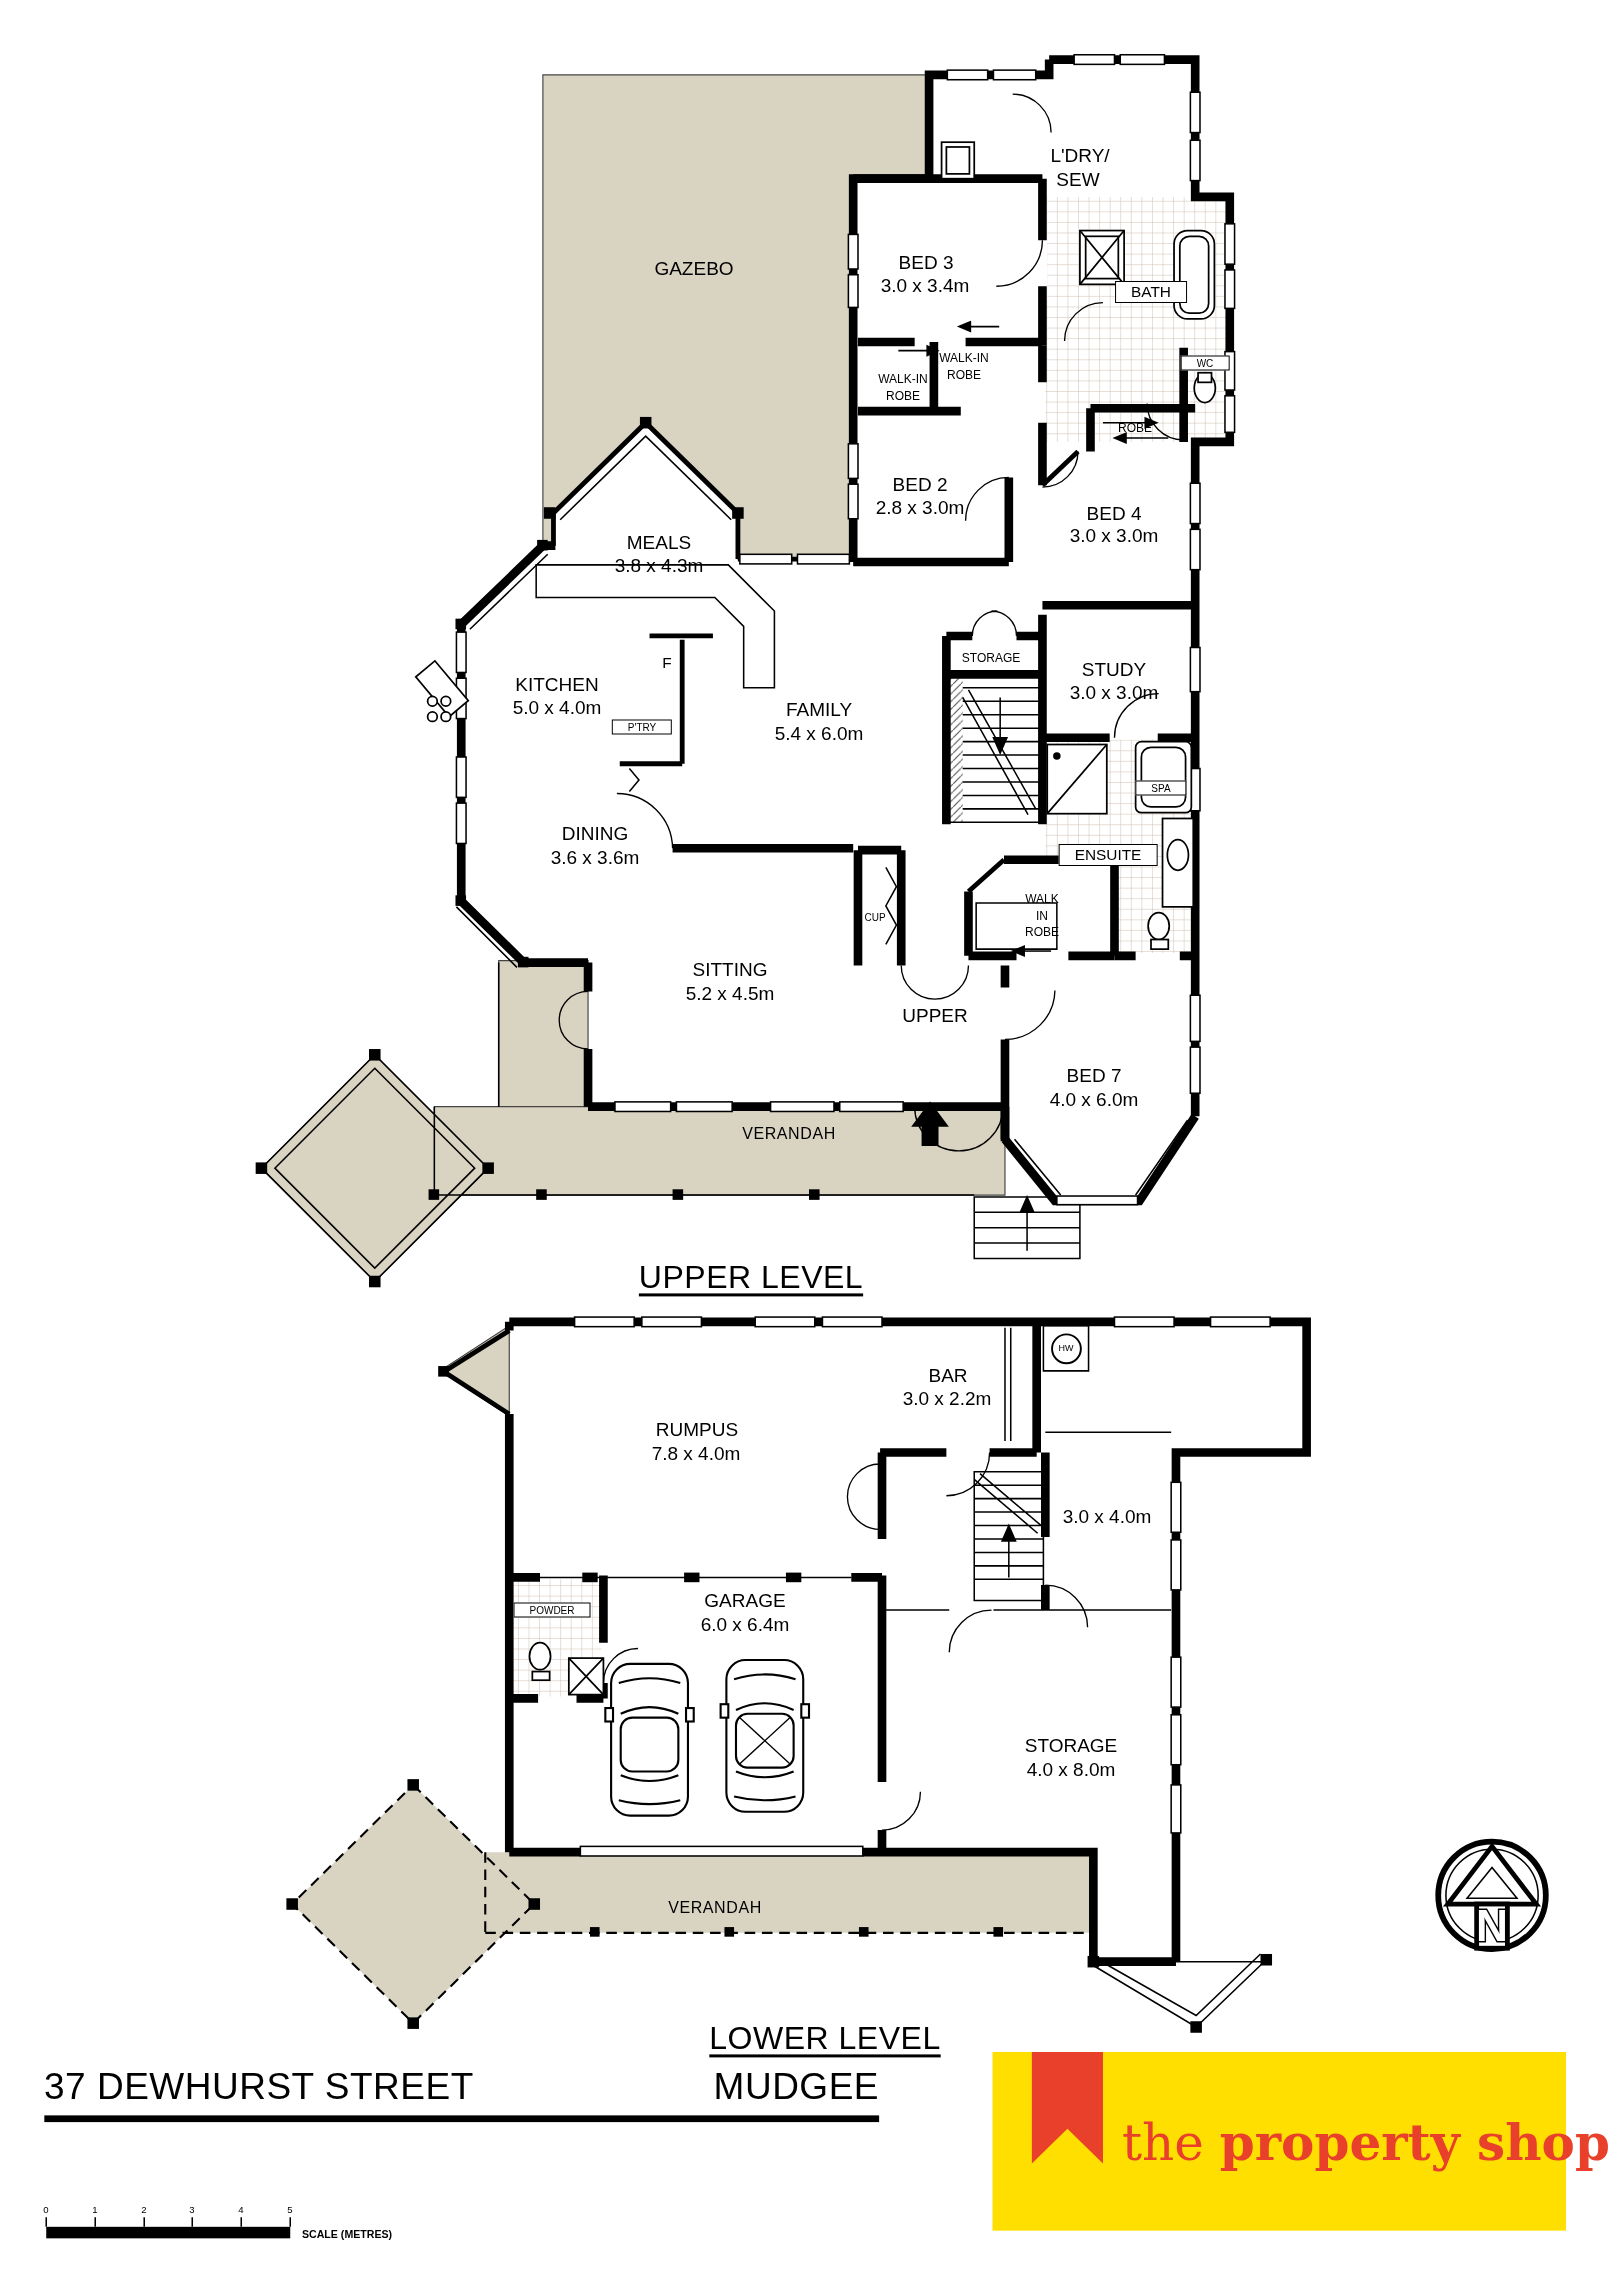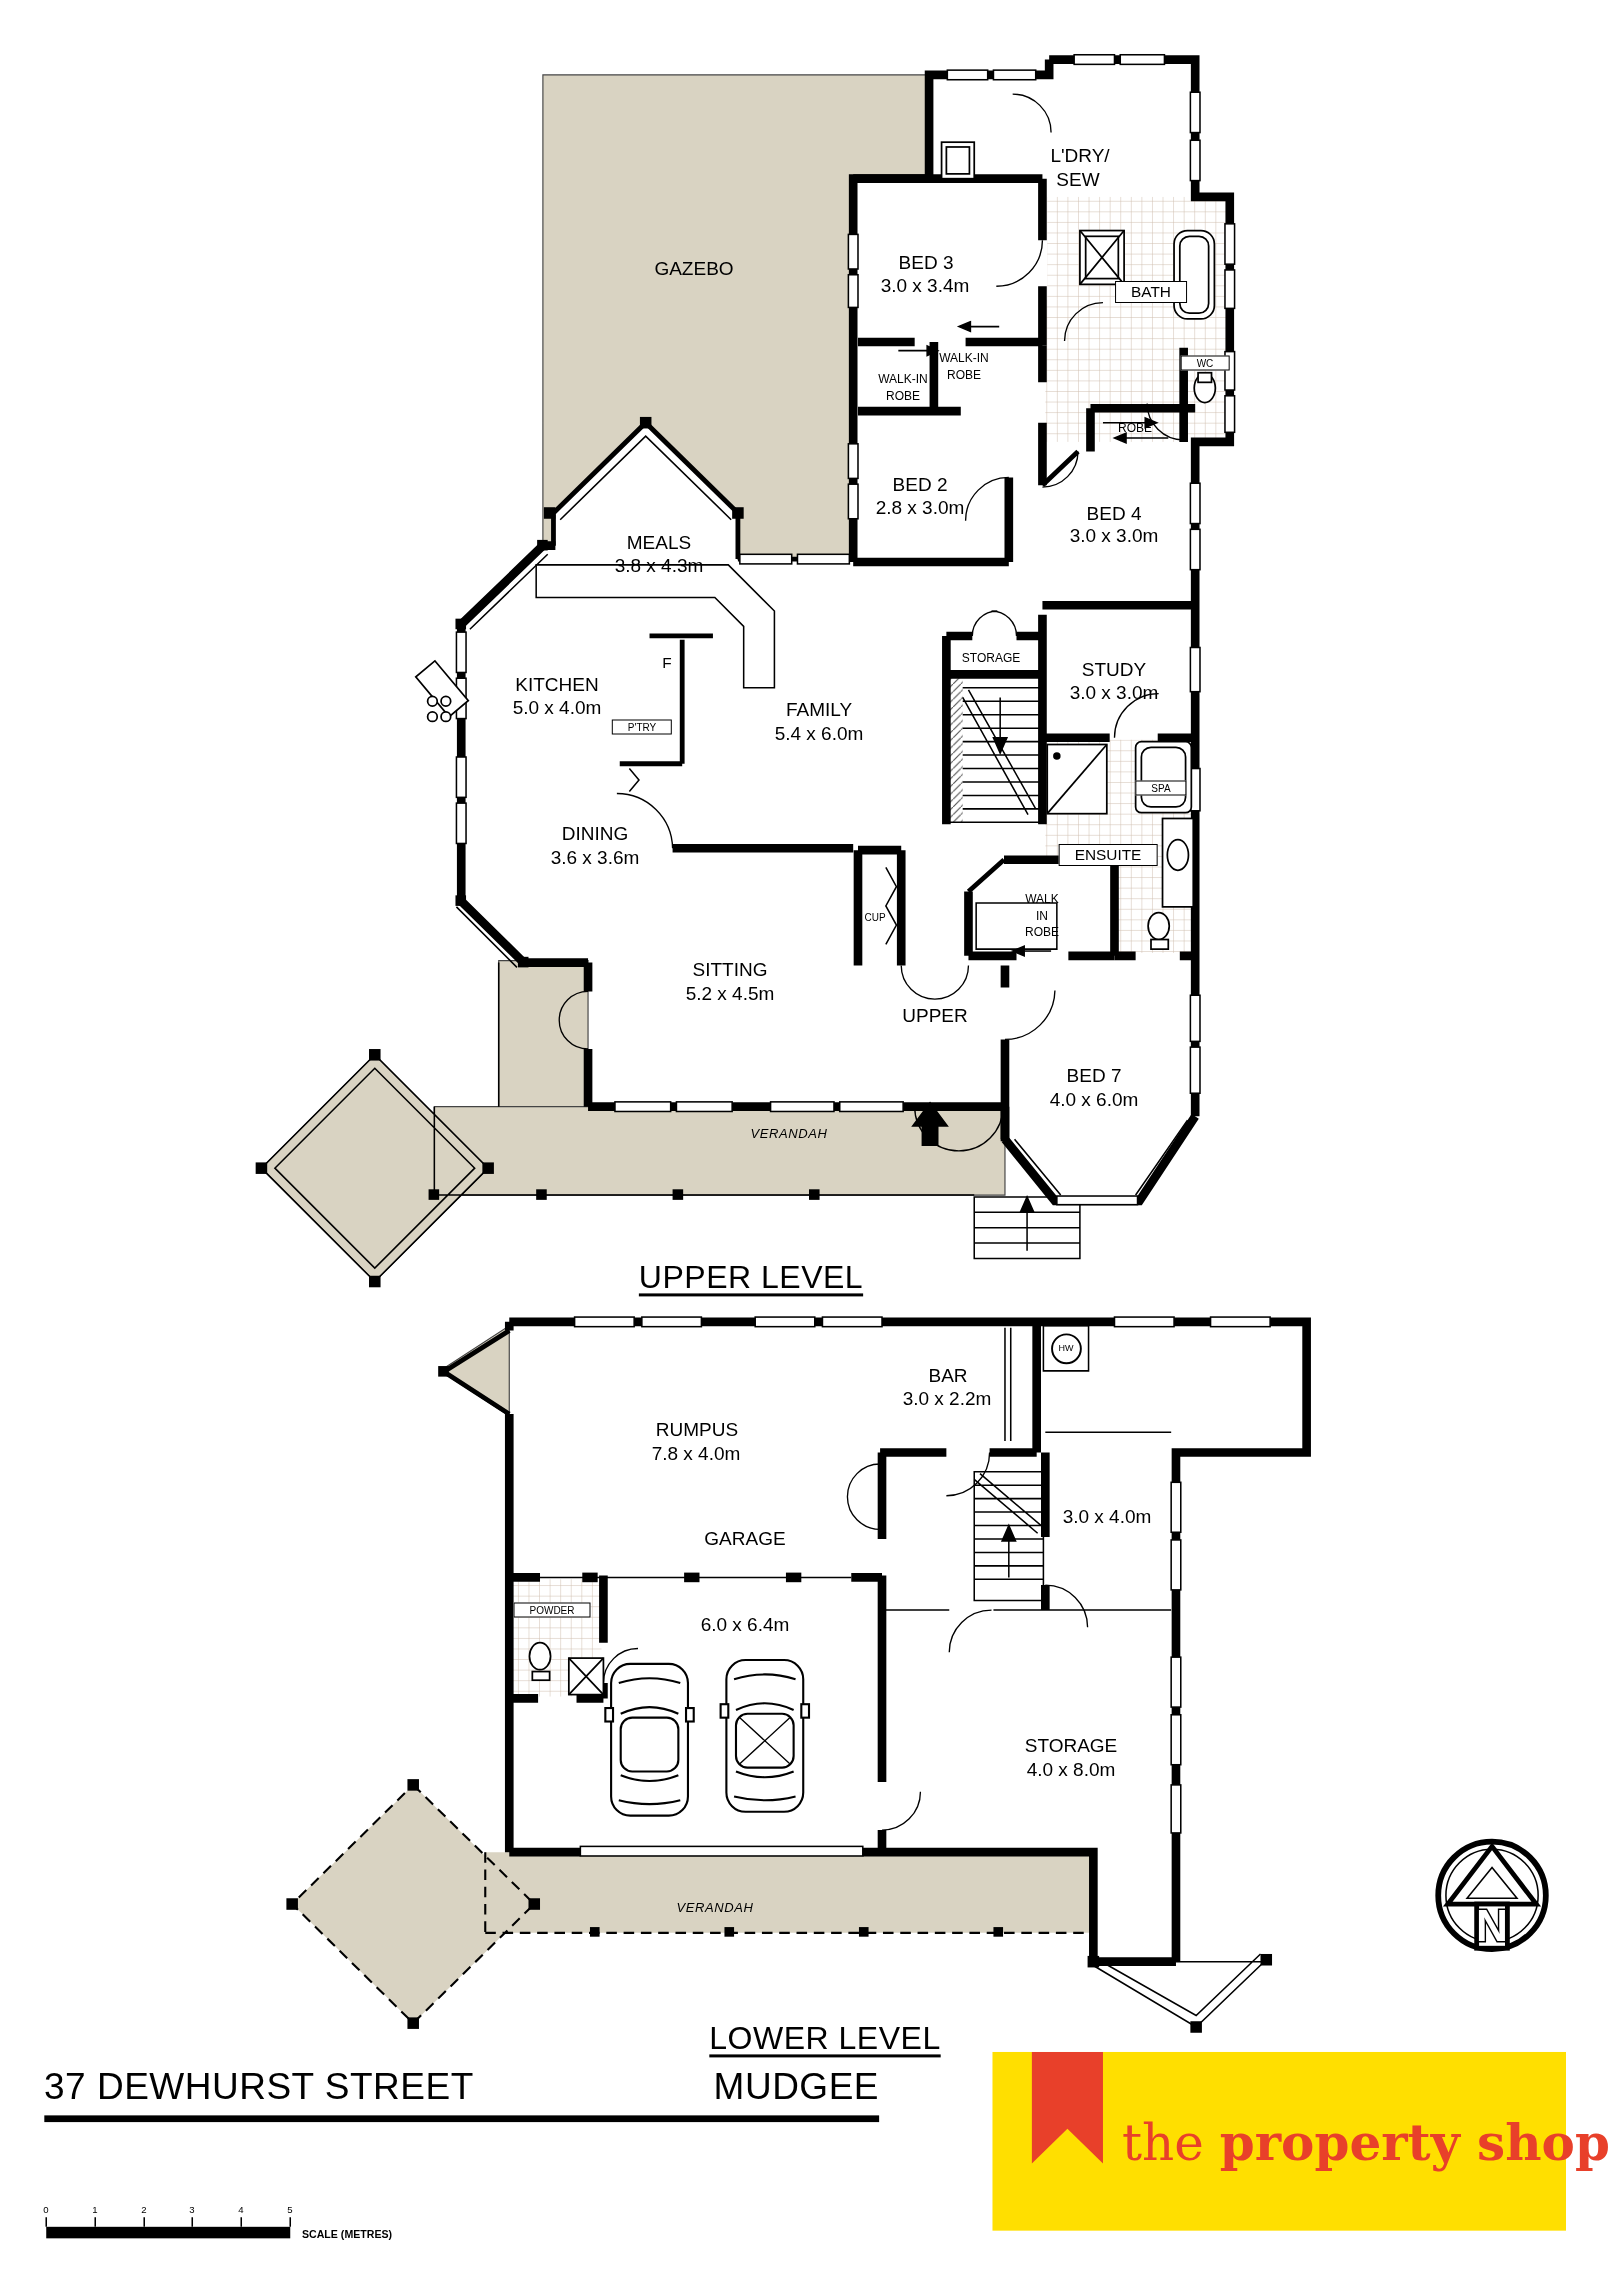--- a/index.html
+++ b/index.html
@@ -6,21 +6,21 @@
   #page{position:relative;width:1618px;height:2271px;background:#fff;
         font-family:"Liberation Sans",sans-serif;overflow:hidden;}
   #plan-svg{position:absolute;left:0;top:0;}
   .lab{position:absolute;transform:translate(-50%,-50%);white-space:nowrap;color:#000;
        font-family:"Liberation Sans",sans-serif;line-height:1.1;}
   .lbl{font-size:19px;}
   .md{font-size:15.4px;}
   .sm{font-size:12px;}
   .xs{font-size:10px;}
   .hw{font-size:9px;}
-  .deck{font-size:13px;letter-spacing:0.6px;font-style:italic;}
+  .deck{font-size:16px;letter-spacing:0.6px;}
   .tt{font-size:32px;letter-spacing:0.5px;text-decoration:underline;text-underline-offset:4.8px;}
   .bx{border:1.5px solid #000;background:#fff;padding:0 15px;line-height:1.3;}
   .addr{position:absolute;font-size:37px;letter-spacing:0.5px;transform:translateY(-50%);color:#000;}
   .addr.right{transform:translate(-100%,-50%);text-align:right;}
   .tick{position:absolute;font-size:9.6px;transform:translate(-50%,-100%);color:#000;}
   .cap{position:absolute;font-size:10.6px;font-weight:bold;transform:translateY(-50%);color:#000;}
   .brandtxt{position:absolute;font-family:"DejaVu Serif",serif;font-size:50px;
             color:#e8402a;transform:translateY(-50%);white-space:nowrap;}
   .brandtxt b{font-weight:700;}
 </style>
@@ -344,21 +344,21 @@
 <div class="lab deck" style="left:789px;top:1134px">VERANDAH</div>
 <div class="lab tt" style="left:751px;top:1278px">UPPER LEVEL</div>
 
 <div class="lab lbl" style="left:697px;top:1430px">RUMPUS</div>
 <div class="lab lbl" style="left:696px;top:1454px">7.8 x 4.0m</div>
 <div class="lab lbl" style="left:948px;top:1376px">BAR</div>
 <div class="lab lbl" style="left:947px;top:1399px">3.0 x 2.2m</div>
 <div class="lab hw" style="left:1066px;top:1349px">HW</div>
 <div class="lab lbl" style="left:1107px;top:1517px">3.0 x 4.0m</div>
 <div class="lab xs bx" style="left:552px;top:1610px">POWDER</div>
-<div class="lab lbl" style="left:745px;top:1539px">GARAGE</div>
+<div class="lab lbl" style="left:745px;top:1601px">GARAGE</div>
 <div class="lab lbl" style="left:745px;top:1625px">6.0 x 6.4m</div>
 <div class="lab lbl" style="left:1071px;top:1746px">STORAGE</div>
 <div class="lab lbl" style="left:1071px;top:1770px">4.0 x 8.0m</div>
 <div class="lab deck" style="left:715px;top:1908px">VERANDAH</div>
 <div class="lab tt" style="left:825px;top:2039px">LOWER LEVEL</div>
 
 <div class="addr" style="left:44px;top:2087px">37 DEWHURST STREET</div>
 <div class="addr right" style="left:879px;top:2087px">MUDGEE</div>
 <div class="tick" style="left:46px;top:2215px">0</div>
 <div class="tick" style="left:95px;top:2215px">1</div>

